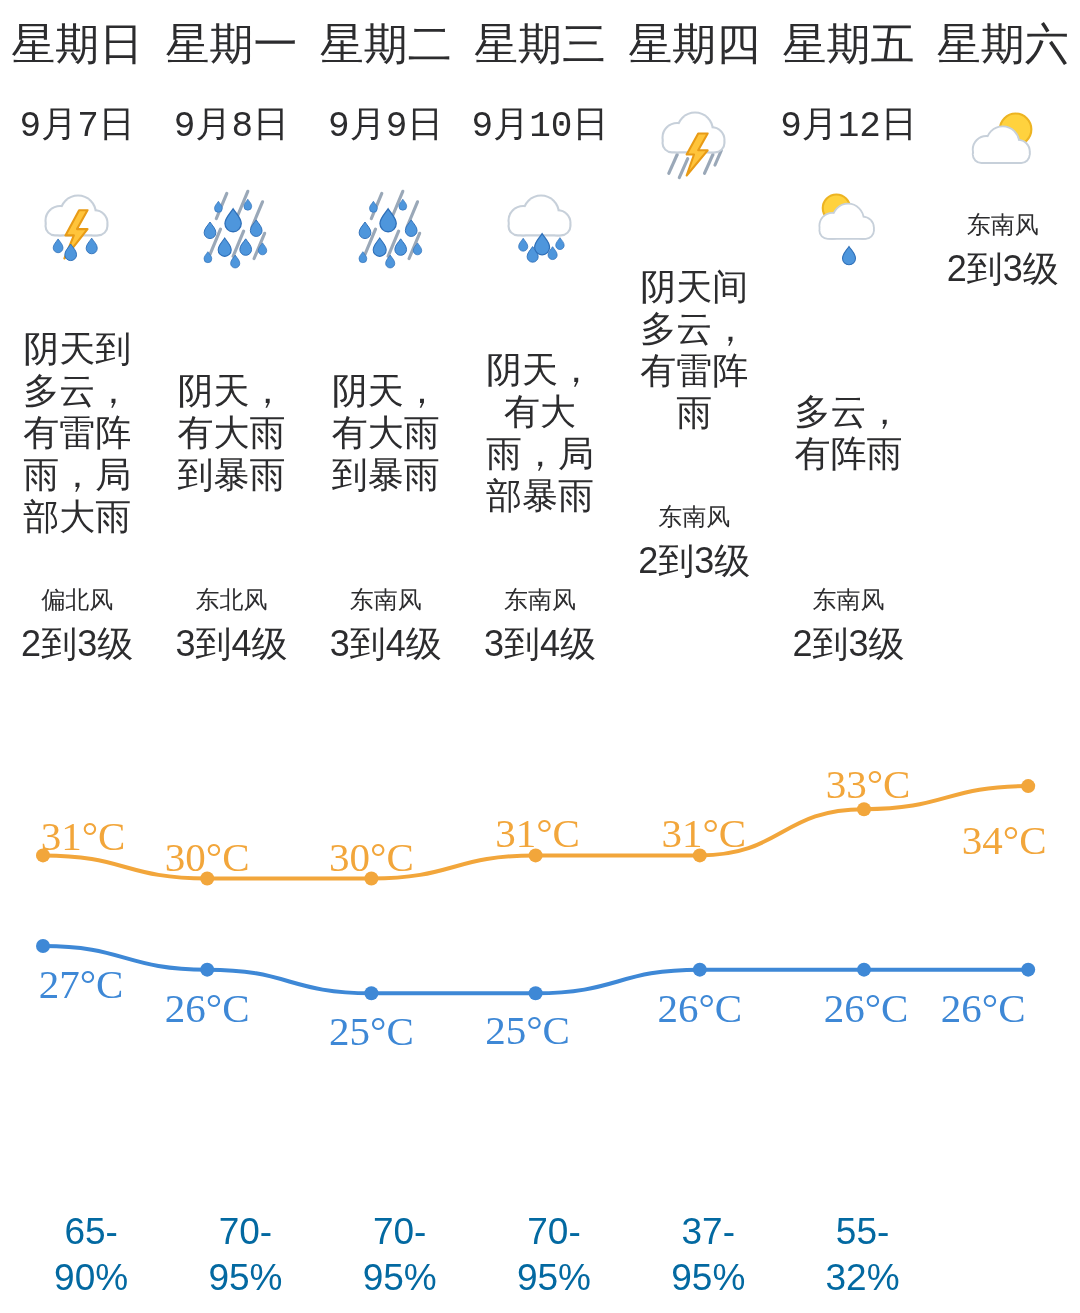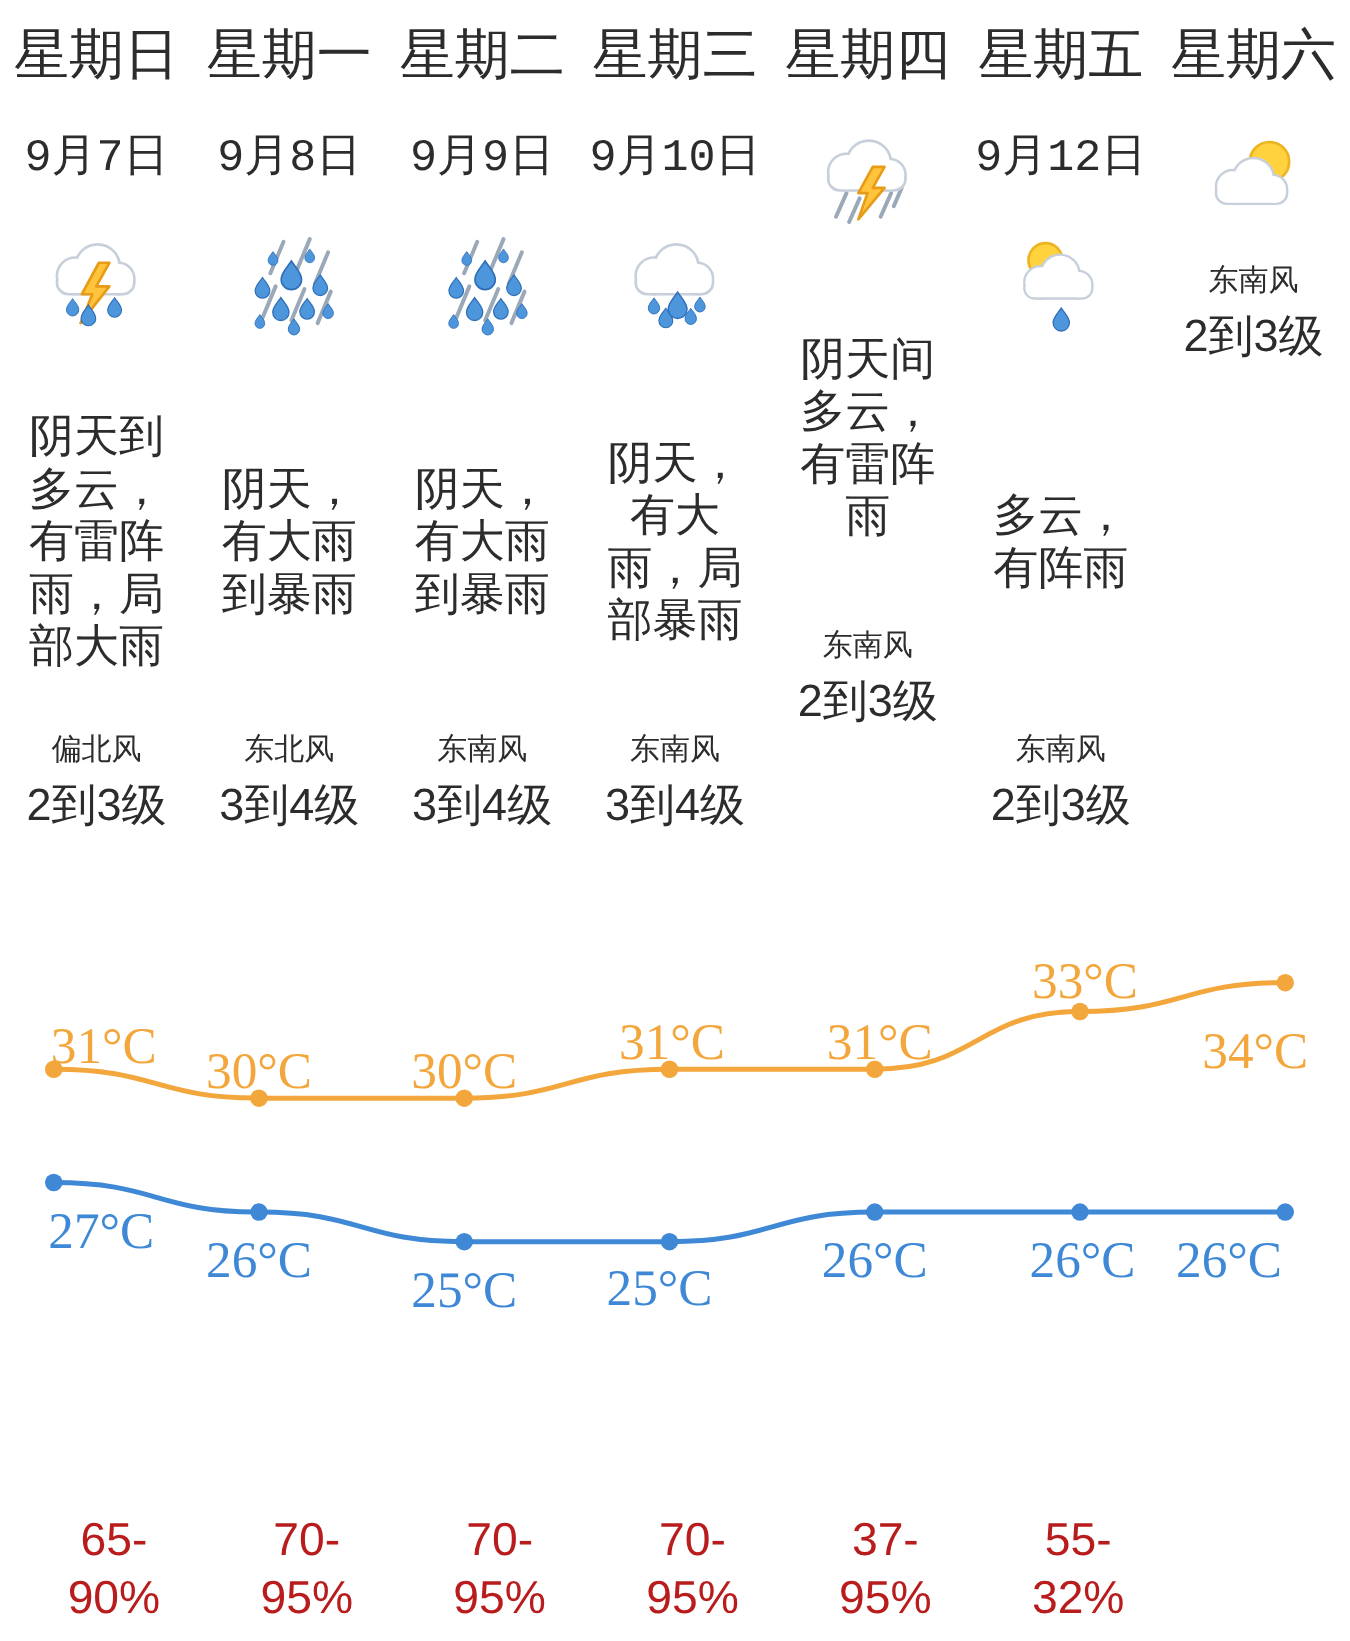--- a/index.html
+++ b/index.html
@@ -26,21 +26,21 @@
   .wind-level{font-size:36px;height:44px;line-height:44px;}
   #temp-chart{display:block;width:1080px;height:400px;}
   #temp-chart text{
     font-family:"Liberation Serif","DejaVu Serif",serif;
     font-size:41px;
   }
   .humidity-row{
     display:grid;grid-template-columns:repeat(7,1fr);
     margin-top:143px;text-align:center;
   }
-  .humidity-value{font-size:37px;height:46px;line-height:46px;color:#b91c1c;padding-left:28px;}
+  .humidity-value{font-size:37px;height:46px;line-height:46px;color:#0369a1;padding-left:28px;}
   
   .cloud-line{fill:none;stroke:#c7d0da;stroke-width:4;stroke-linejoin:round;}
   .cloud-fill{fill:#ffffff;}
   .bolt{fill:#FFC43B;stroke:#E89B16;stroke-width:2;stroke-linejoin:round;}
   .drop{fill:#4E96DC;stroke:#2E6FB8;stroke-width:1;}
   .streak{stroke:#9AA8B8;stroke-width:3;stroke-linecap:round;}
   .sun{fill:#FFD23E;stroke:#EDB422;stroke-width:2;}
   .hidden-defs{position:absolute;width:0;height:0;overflow:hidden;}
 </style>
 </head>

